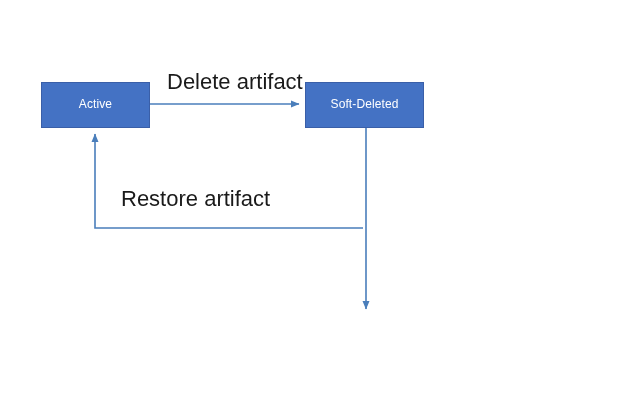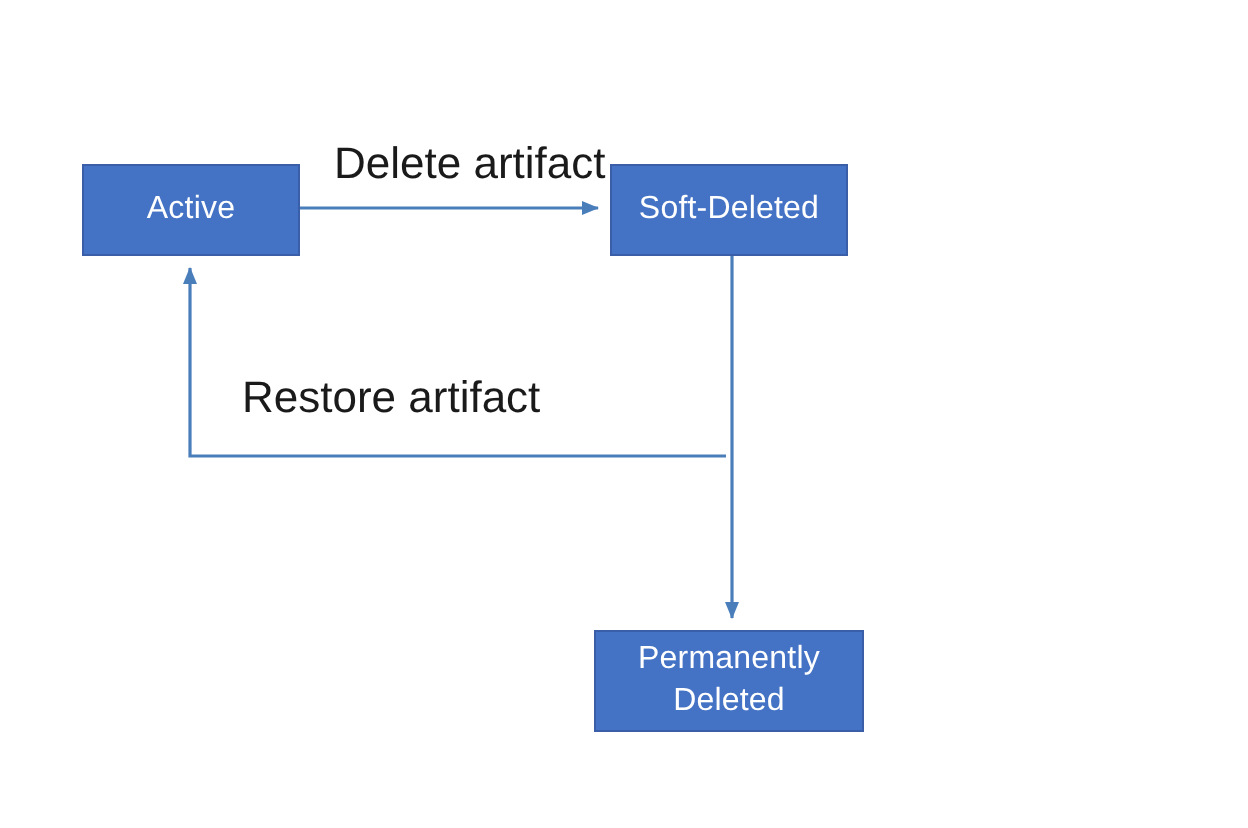--- a/index.html
+++ b/index.html
@@ -27,21 +27,21 @@
   .node {
     position: absolute;
     box-sizing: border-box;
     background: #4472c4;
     border: 1px solid #3a5fa8;
     color: #ffffff;
     display: flex;
     align-items: center;
     justify-content: center;
     text-align: center;
-    font-size: 16px;
+    font-size: 12px;
     line-height: 1.28;
     letter-spacing: 0.1px;
     z-index: 2;
   }
   #node-active {
     left: 41px;
     top: 82px;
     width: 109px;
     height: 46px;
   }
@@ -107,25 +107,19 @@
   </svg>
 
   <div class="node" id="node-active">
     <span>Active</span>
   </div>
 
   <div class="node" id="node-soft-deleted">
     <span>Soft-Deleted</span>
   </div>
 
-  <div class="node" id="node-permanently-deleted">
-    <span>
-      <span>Permanently</span><br>
-      <span>Deleted</span>
-    </span>
-  </div>
 
   <div class="edge-label" id="label-delete-artifact">Delete artifact</div>
 
   <div class="edge-label" id="label-restore-artifact">Restore artifact</div>
 
 
 </div>
 
 </body></html>

